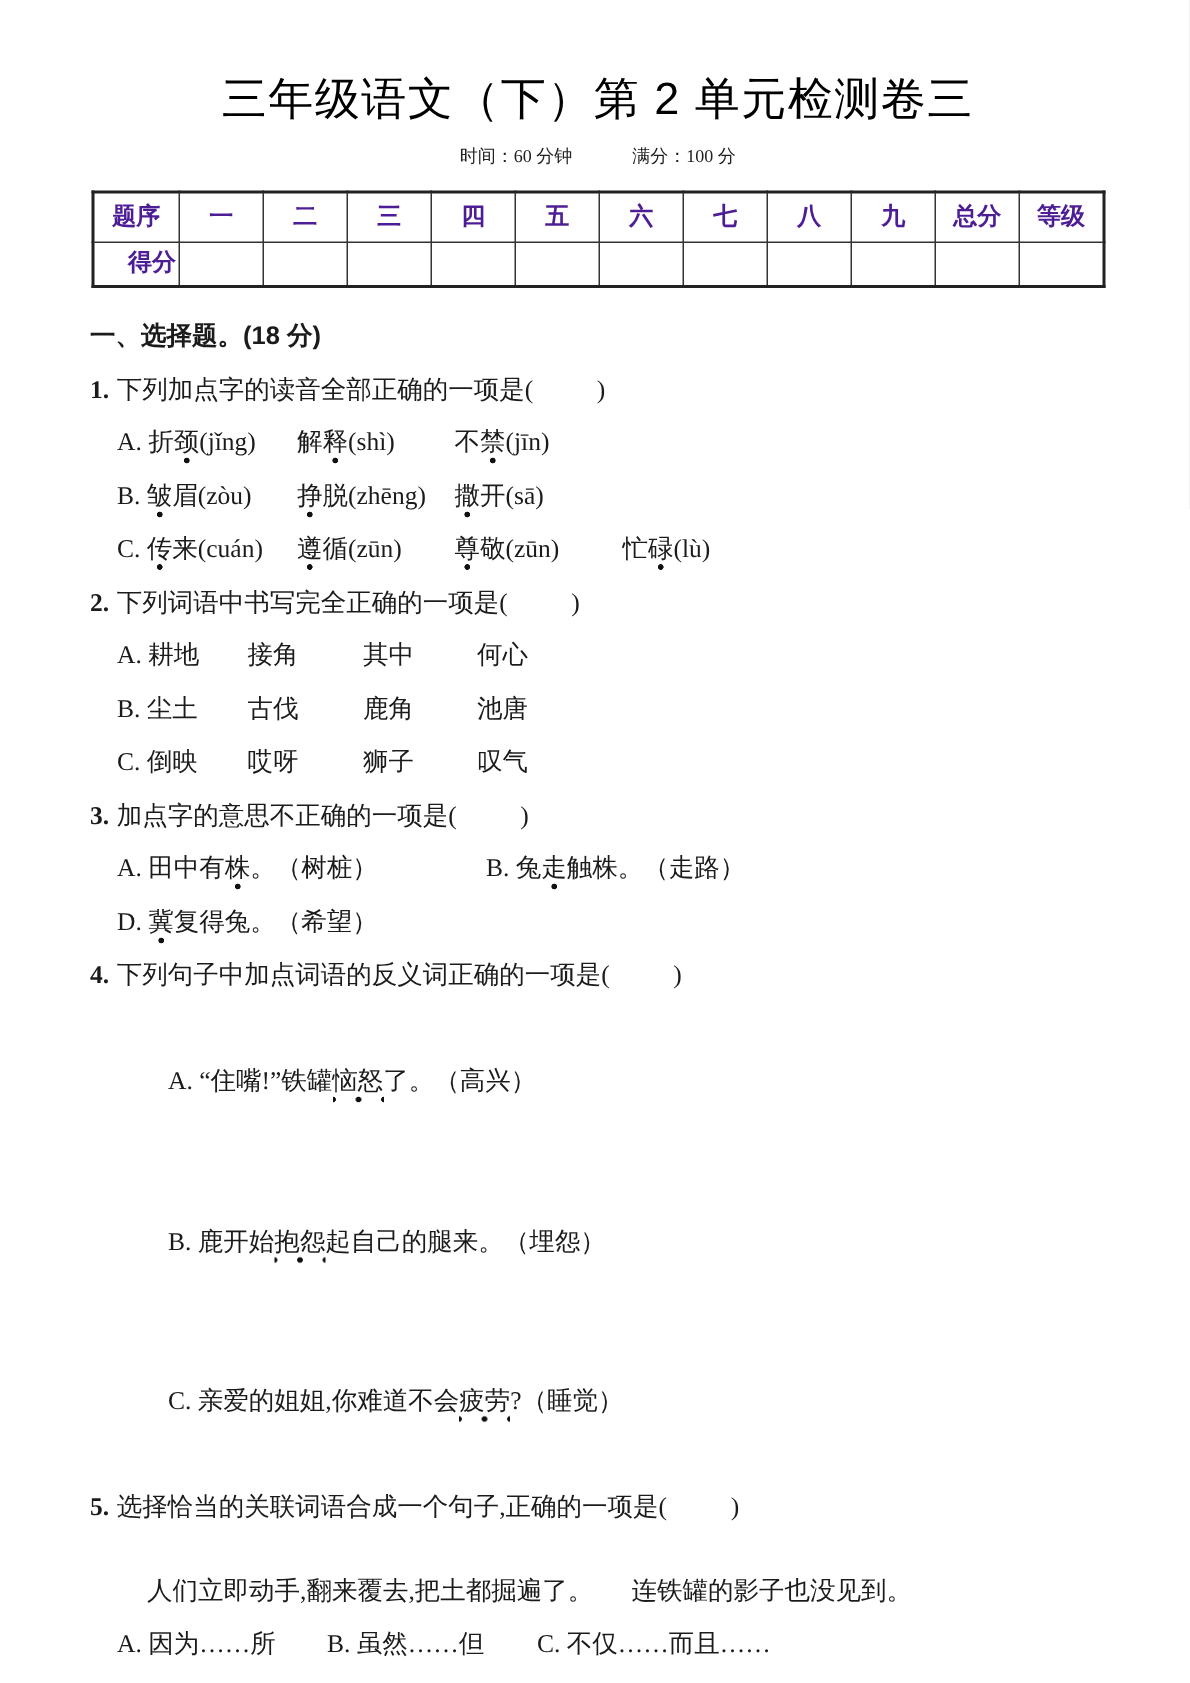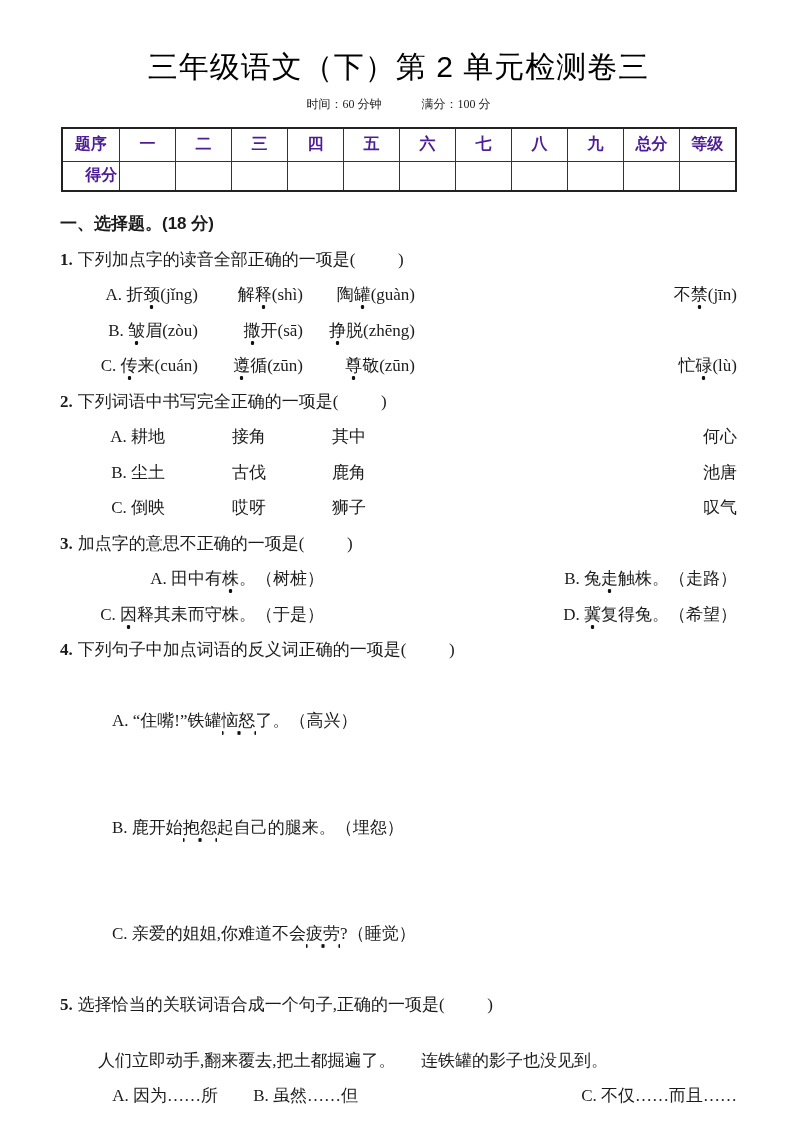--- a/index.html
+++ b/index.html
@@ -30,23 +30,23 @@
   table.score-table td { height:30px; font-weight:bold;padding-left:21px; }
   col.first { width:58px; }
   .section-heading {
     font-family:Liberation Sans, sans-serif; font-weight:bold;
     font-size:17.5px; margin-top:14px;
   }
   .line { line-height:35.5px; font-size:17px; white-space:pre-wrap; }
   .stem-line { display:flex; align-items:baseline; }
   .q-num { font-weight:bold; margin-right:5px; white-space:pre; }
   .stem { white-space:pre-wrap; }
-  .opt-grid { display:grid; padding-left:18px;text-align:right; }
+  .opt-grid { display:grid; padding-left:18px; }
   .g4a { grid-template-columns:120px 105px 112px auto; }
-  .g4b { grid-template-columns:87px 77px 76px auto;gap:24px; }
+  .g4b { grid-template-columns:87px 77px 76px auto; }
   .g2  { grid-template-columns:246px auto; }
   .g3  { grid-template-columns:140px 140px auto; }
   .opt-single { padding-left:18px; }
   .sentence { padding-left:38px;margin-top:20px; }
   .em-dot {
     background-image: radial-gradient(circle, #111 1.7px, rgba(0,0,0,0) 2.1px);
     background-size:1em 6px; background-repeat:repeat-x;
     background-position:50% 100%; padding-bottom:6px;
   }
 </style>
@@ -113,27 +113,26 @@
     <div class="line section-heading">一、选择题。(18 分)</div>
 
     <div>
       <div class="line stem-line">
         <span class="q-num">1.</span>
         <span class="stem">下列加点字的读音全部正确的一项是(          )</span>
       </div>
       <div class="line opt-grid g4a">
         <span class="opt"><span>A. 折</span><span class="em-dot">颈</span><span>(jǐng)</span></span>
         <span class="opt"><span>解</span><span class="em-dot">释</span><span>(shì)</span></span>
-        <span class="opt"><span>陶</span><span class="em-dot">罐</span><span>(guàn)</span></span>
         <span class="opt"><span>不</span><span class="em-dot">禁</span><span>(jīn)</span></span>
       </div>
       <div class="line opt-grid g4a">
         <span class="opt"><span>B. </span><span class="em-dot">皱</span><span>眉(zòu)</span></span>
+        <span class="opt"><span class="em-dot">挣</span><span>脱(zhēng)</span></span>
         <span class="opt"><span class="em-dot">撒</span><span>开(sā)</span></span>
-        <span class="opt"><span class="em-dot">挣</span><span>脱(zhēng)</span></span>
       </div>
       <div class="line opt-grid g4a">
         <span class="opt"><span>C. </span><span class="em-dot">传</span><span>来(cuán)</span></span>
         <span class="opt"><span class="em-dot">遵</span><span>循(zūn)</span></span>
         <span class="opt"><span class="em-dot">尊</span><span>敬(zūn)</span></span>
         <span class="opt"><span>忙</span><span class="em-dot">碌</span><span>(lù)</span></span>
       </div>
     </div>
 
     <div>
@@ -164,21 +163,20 @@
     <div>
       <div class="line stem-line">
         <span class="q-num">3.</span>
         <span class="stem">加点字的意思不正确的一项是(          )</span>
       </div>
       <div class="line opt-grid g2">
         <span class="opt"><span>A. 田中有</span><span class="em-dot">株</span><span>。（树桩）</span></span>
         <span class="opt"><span>B. 兔</span><span class="em-dot">走</span><span>触株。（走路）</span></span>
       </div>
       <div class="line opt-grid g2">
-        <span class="opt"><span>C. </span><span class="em-dot">因</span><span>释其耒而守株。（于是）</span></span>
         <span class="opt"><span>D. </span><span class="em-dot">冀</span><span>复得兔。（希望）</span></span>
       </div>
     </div>
 
     <div>
       <div class="line stem-line">
         <span class="q-num">4.</span>
         <span class="stem">下列句子中加点词语的反义词正确的一项是(          )</span>
       </div>
       <div class="line opt-single">

